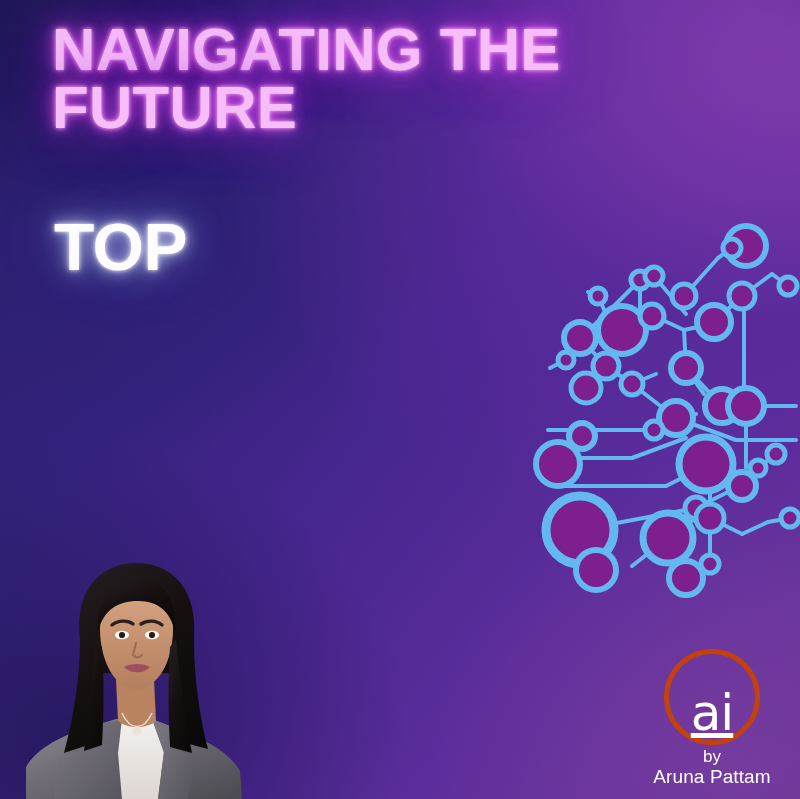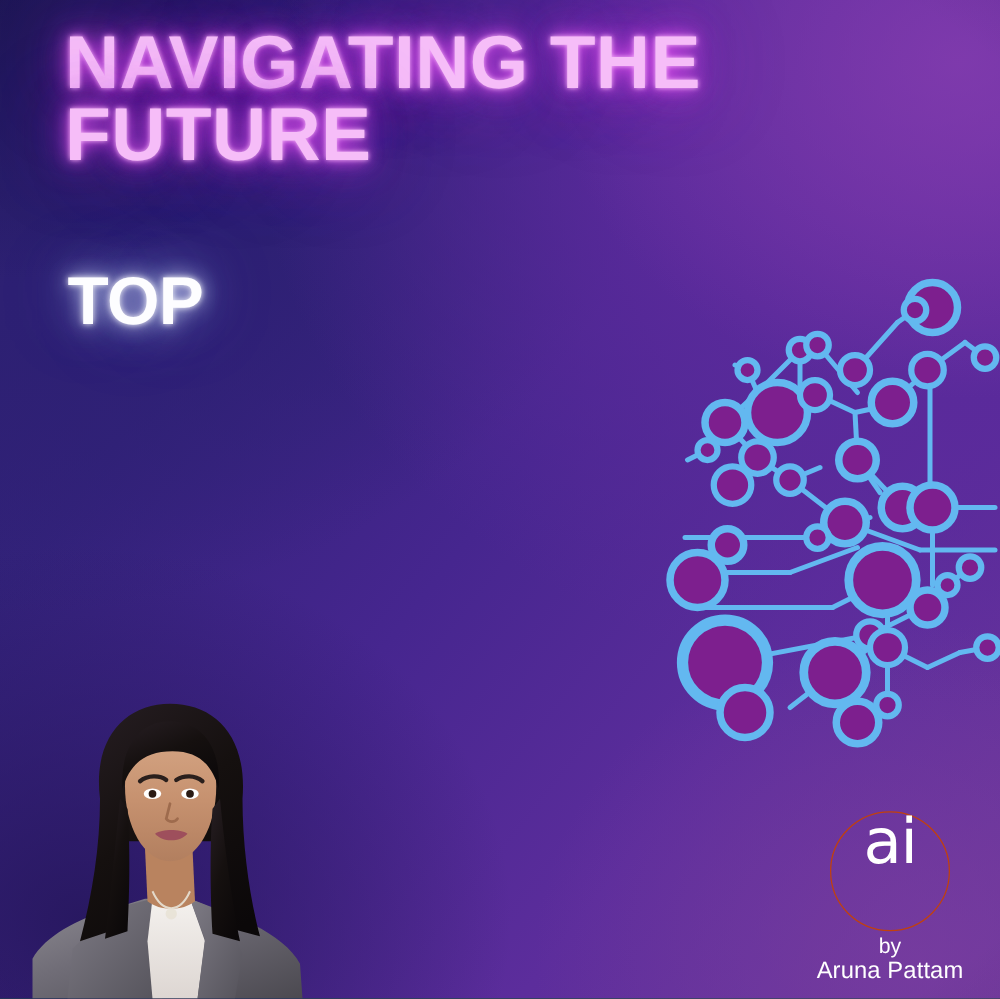--- a/index.html
+++ b/index.html
@@ -7,21 +7,21 @@
     margin: 0;
     padding: 0;
     background: #1b1030;
   }
   #poster {
     position: relative;
     width: 800px;
     height: 799px;
     overflow: hidden;
     font-family: "Liberation Sans", "DejaVu Sans", sans-serif;
-    background-color: #15803d;
+    background-color: #c2410c;
   }
 
   
   .bg-layer {
     position: absolute;
     inset: 0;
   }
   .bg-base {
     background:
       radial-gradient(120% 95% at 100% 12%, #6a2fa3 0%, #5a2a9b 28%, rgba(90,42,155,0) 62%),
@@ -76,21 +76,21 @@
       0 0 80px rgba(160,40,200,0.38);
   }
 
   
   .headline {
     position: absolute;
     left: 54px;
     top: 213px;
     width: 520px;
     margin: 0;
-    font-size: 54px;
+    font-size: 66px;
     line-height: 1.04;
     font-weight: 700;
     letter-spacing: -0.5px;
     color: #fdfdff;
     text-transform: uppercase;
     text-shadow:
       0 0 5px rgba(255,255,255,0.95),
       0 0 16px rgba(214,226,255,0.85),
       0 0 34px rgba(168,192,255,0.62),
       0 0 64px rgba(130,160,255,0.38);
@@ -114,26 +114,27 @@
     right: 24px;
     bottom: 10px;
     width: 128px;
     text-align: center;
     color: #ffffff;
   }
   .logo-mark {
     width: 96px;
     height: 96px;
     margin: 0 auto 2px;
-    border: 1px solid #c2410c;
+    border: 5px solid #c2410c;
     border-radius: 50%;
     display: flex;
-    align-items: flex-start;
+    align-items: flex-end;
     justify-content: center;
     box-sizing: border-box;
+    text-decoration: underline;
   }
   .logo-mark-text {
     font-size: 50px;
     font-weight: 400;
     line-height: 1;
     letter-spacing: -1px;
     color: #ffffff;
     font-family: "DejaVu Sans", "Liberation Sans", sans-serif;
     transform: translateY(-2px);
   }

